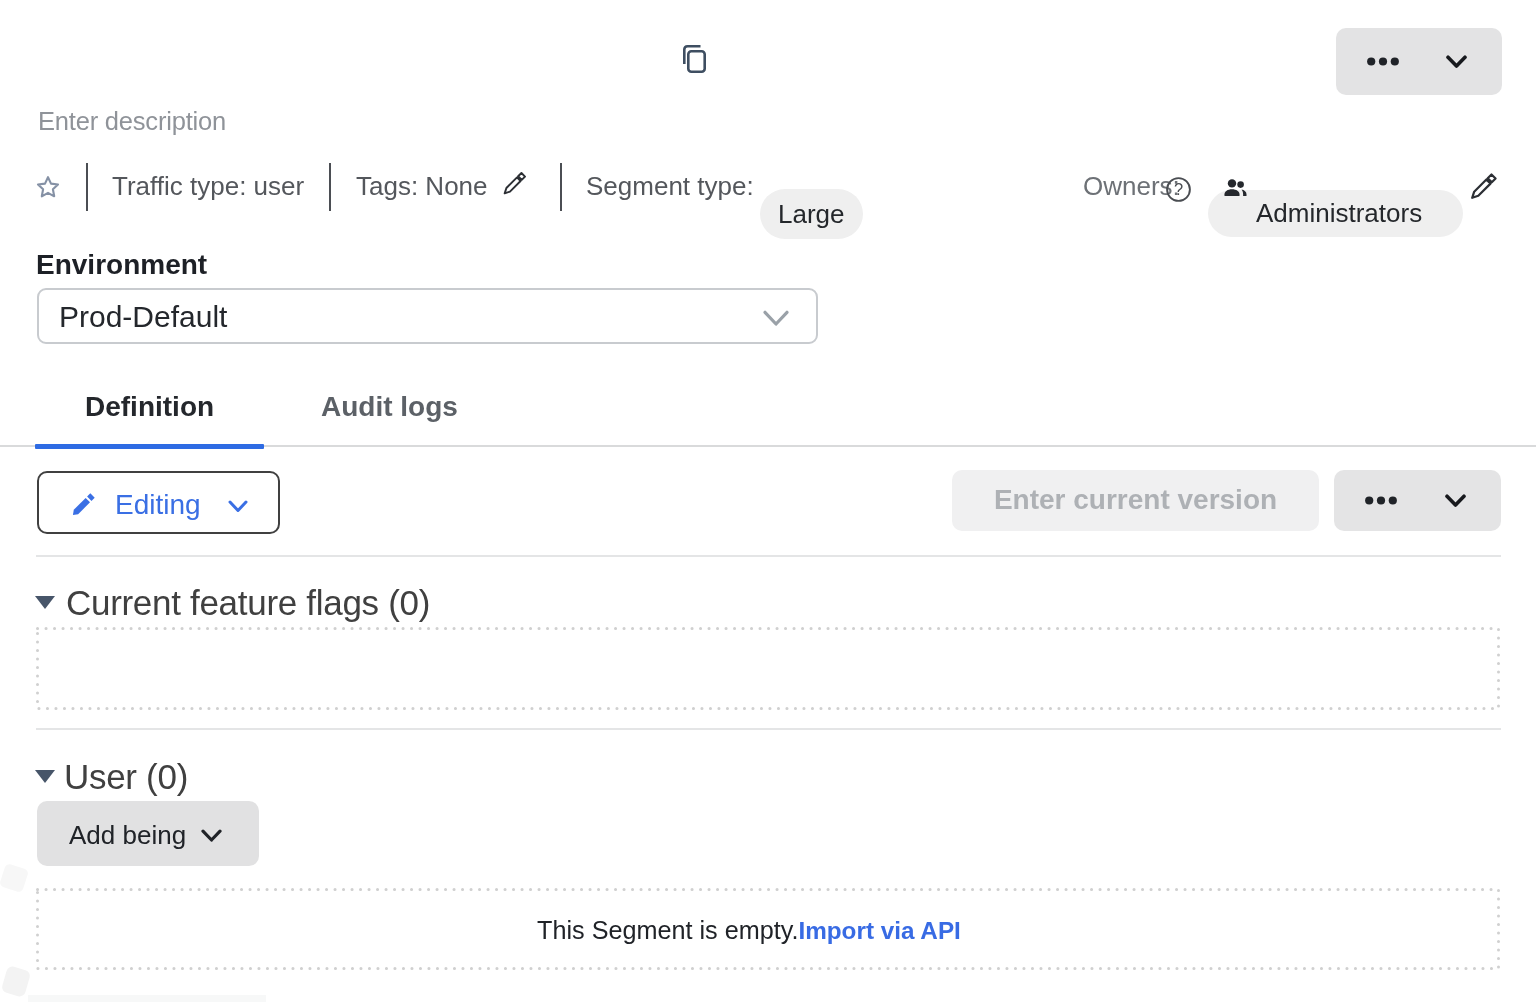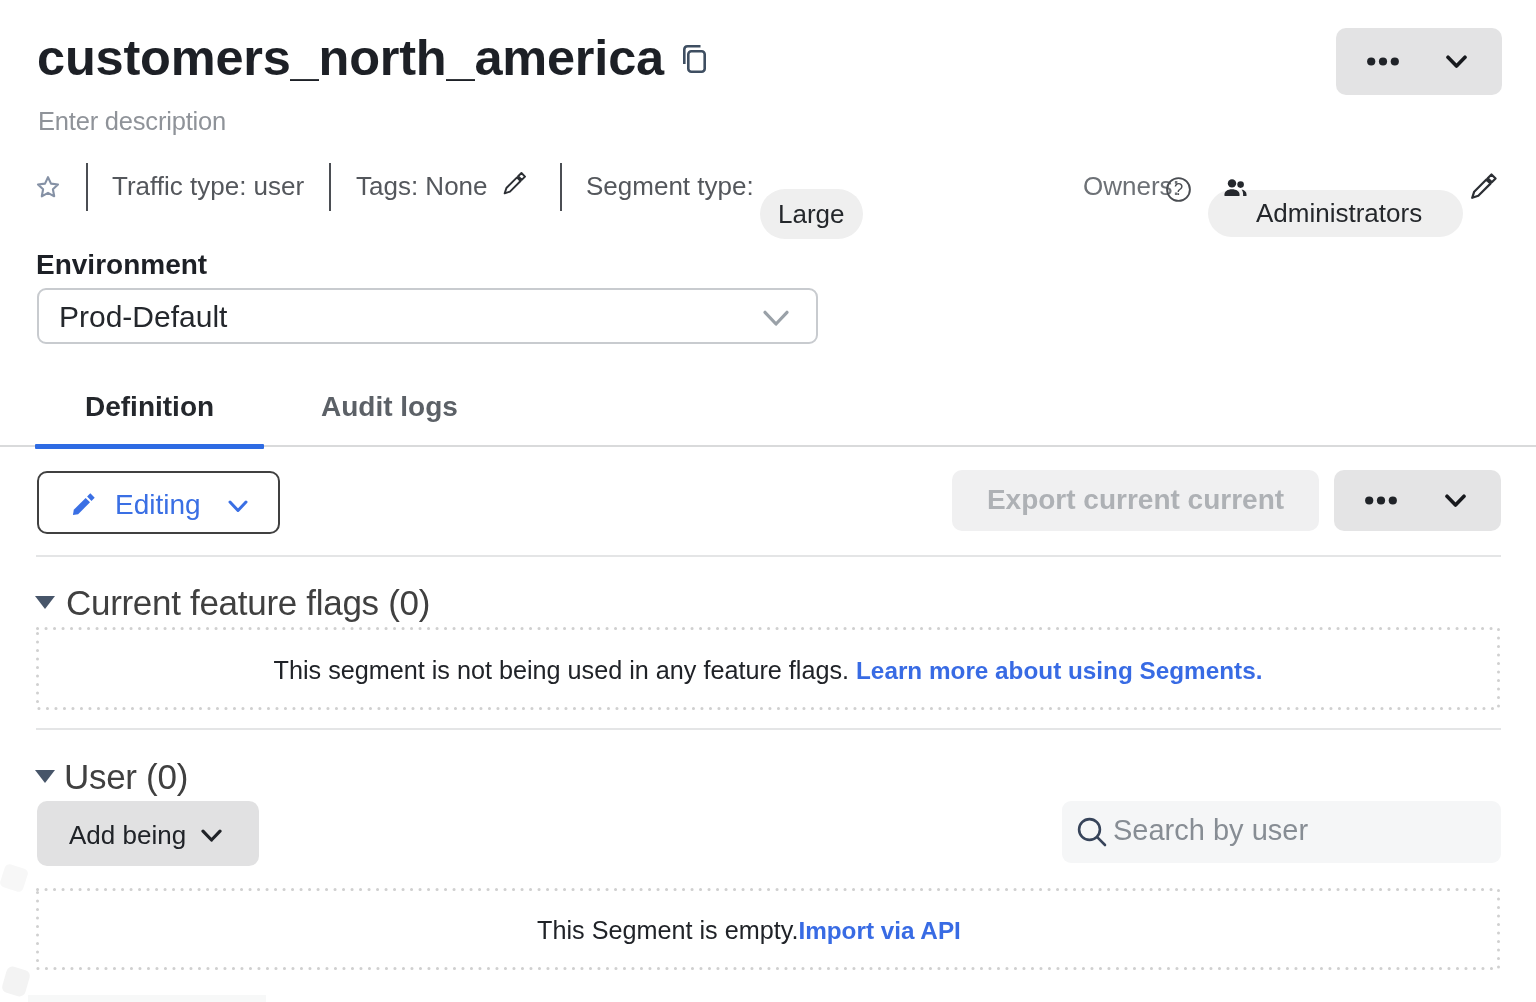--- a/index.html
+++ b/index.html
@@ -37,21 +37,20 @@
   .dotbox { position:absolute; left:36px; width:1464px; }
   .boxtext { position:absolute; width:100%; text-align:center; font-size:25.2px; color:#202328; }
   .blue { color:#386be4; font-weight:bold; font-size:24.3px; }
 
   .addbtn { left:37px; top:801px; width:222px; height:65px; background:#e1e1e2; border-radius:10px; }
   .search { left:1062px; top:801px; width:439px; height:62px; background:#f5f6f7; border-radius:9px; }
 </style>
 </head>
 <body>
 <div id="page">
-  <div class="abs title">customers_north_america</div>
   <svg class="abs" style="left:683px; top:45px;" width="24" height="28" viewBox="0 0 24 28">
     <path d="M1.3 19 L1.3 4.5 Q1.3 1.3 4.5 1.3 L17.5 1.3" fill="none" stroke="#3e4e61" stroke-width="2.6"></path>
     <rect x="5.3" y="6.3" width="16.4" height="20.4" rx="3" fill="#ffffff" stroke="#3e4e61" stroke-width="2.6"></rect>
   </svg>
   <div class="abs desc">Enter description</div>
 
   <svg class="abs" style="left:36px; top:175px;" width="24" height="24" viewBox="0 0 24 24">
     <path d="M12 2.2 L15 8.6 L22 9.5 L16.9 14.3 L18.2 21.3 L12 17.9 L5.8 21.3 L7.1 14.3 L2 9.5 L9 8.6 Z" fill="none" stroke="#8591a5" stroke-width="2.1" stroke-linejoin="round"></path>
   </svg>
   <div class="vsep" style="left:86px;"></div>
@@ -107,57 +106,49 @@
   <div class="abs editbtn">
     <svg class="abs" style="left:33px; top:18px;" width="25" height="25" viewBox="0 0 24 24">
       <path d="M17.6 2.2 l4.2 4.2 -3.1 3.1 -4.2 -4.2 Z" fill="#3a6fe4"></path>
       <path d="M13.1 6.7 l4.2 4.2 -11.4 11.4 -5 .8 .8 -5 Z" fill="#3a6fe4"></path>
     </svg>
     <div class="abs" style="left:76px; top:16px; font-size:28px; color:#3a6fe4;">Editing</div>
     <svg class="abs" style="left:189px; top:27px;" width="20" height="13" viewBox="0 0 20 13">
       <path d="M2 2 L10 10.5 L18 2" fill="none" stroke="#3a6fe4" stroke-width="3" stroke-linecap="round" stroke-linejoin="round"></path>
     </svg>
   </div>
-  <div class="abs exportbtn">Export current current</div>
+  <div class="abs exportbtn">Enter current version</div>
   <div class="abs morebtn">
     <svg class="abs" style="left:31px; top:26px;" width="33" height="9" viewBox="0 0 33 9">
       <circle cx="4.2" cy="4.5" r="4.1" fill="#202328"></circle>
         <circle cx="16" cy="4.5" r="4.1" fill="#202328"></circle>
         <circle cx="27.8" cy="4.5" r="4.1" fill="#202328"></circle>
     </svg>
     <svg class="abs" style="left:111px; top:24px;" width="21" height="14" viewBox="0 0 21 14">
       <path d="M2 2.2 L10.5 11 L19 2.2" fill="none" stroke="#17191d" stroke-width="3.6" stroke-linecap="round" stroke-linejoin="round"></path>
     </svg>
   </div>
   <div class="divider" style="top:555px;"></div>
 
   <div class="tri" style="left:35px; top:596px;"></div>
   <div class="sechead" style="left:66px; top:583px;">Current feature flags (0)</div>
   <div class="dotbox" style="top:627px; height:83px;">
     <svg class="abs" style="left:0; top:0;" width="1464" height="83">
       <rect x="1.5" y="1.5" width="1461" height="80" fill="none" stroke="#d0d0d0" stroke-width="3" stroke-dasharray="0.1 8.4" stroke-linecap="round"></rect>
     </svg>
-    <div class="boxtext" style="top:29px;">This segment is not being used in any feature flags. <span class="blue">Learn more about using Segments.</span></div>
   </div>
   <div class="divider" style="top:728px;"></div>
 
   <div class="tri" style="left:35px; top:770px;"></div>
   <div class="sechead" style="left:64px; top:757px;">User (0)</div>
   <div class="abs addbtn">
     <div class="abs" style="left:32px; top:19px; font-size:26px; color:#202328;">Add being</div>
     <svg class="abs" style="left:164px; top:28px;" width="21" height="14" viewBox="0 0 21 14">
       <path d="M2 2.2 L10.5 11 L19 2.2" fill="none" stroke="#202328" stroke-width="3.2" stroke-linecap="round" stroke-linejoin="round"></path>
     </svg>
-  </div>
-  <div class="abs search">
-    <svg class="abs" style="left:15px; top:16px;" width="30" height="30" viewBox="0 0 30 30">
-      <circle cx="12.5" cy="12.5" r="10.4" fill="none" stroke="#37445a" stroke-width="2.6"></circle>
-      <path d="M20.2 20.2 L28 28" stroke="#37445a" stroke-width="2.6" stroke-linecap="round"></path>
-    </svg>
-    <div class="abs" style="left:51px; top:13px; font-size:29px; color:#878d94;">Search by user</div>
   </div>
   <div class="dotbox" style="top:888px; height:82px;">
     <svg class="abs" style="left:0; top:0;" width="1464" height="82">
       <rect x="1.5" y="1.5" width="1461" height="79" fill="none" stroke="#d0d0d0" stroke-width="3" stroke-dasharray="0.1 8.4" stroke-linecap="round"></rect>
     </svg>
     <div class="boxtext" style="top:28px; padding-right:38px;">This Segment is empty.<span class="blue">Import via API</span></div>
   </div>
 
   <div class="abs" style="left:2px; top:866px; width:24px; height:24px; background:#f7f7f7; border-radius:5px; transform:rotate(18deg);"></div>
   <div class="abs" style="left:4px; top:968px; width:24px; height:27px; background:#f3f3f3; border-radius:6px; transform:rotate(16deg);"></div>

